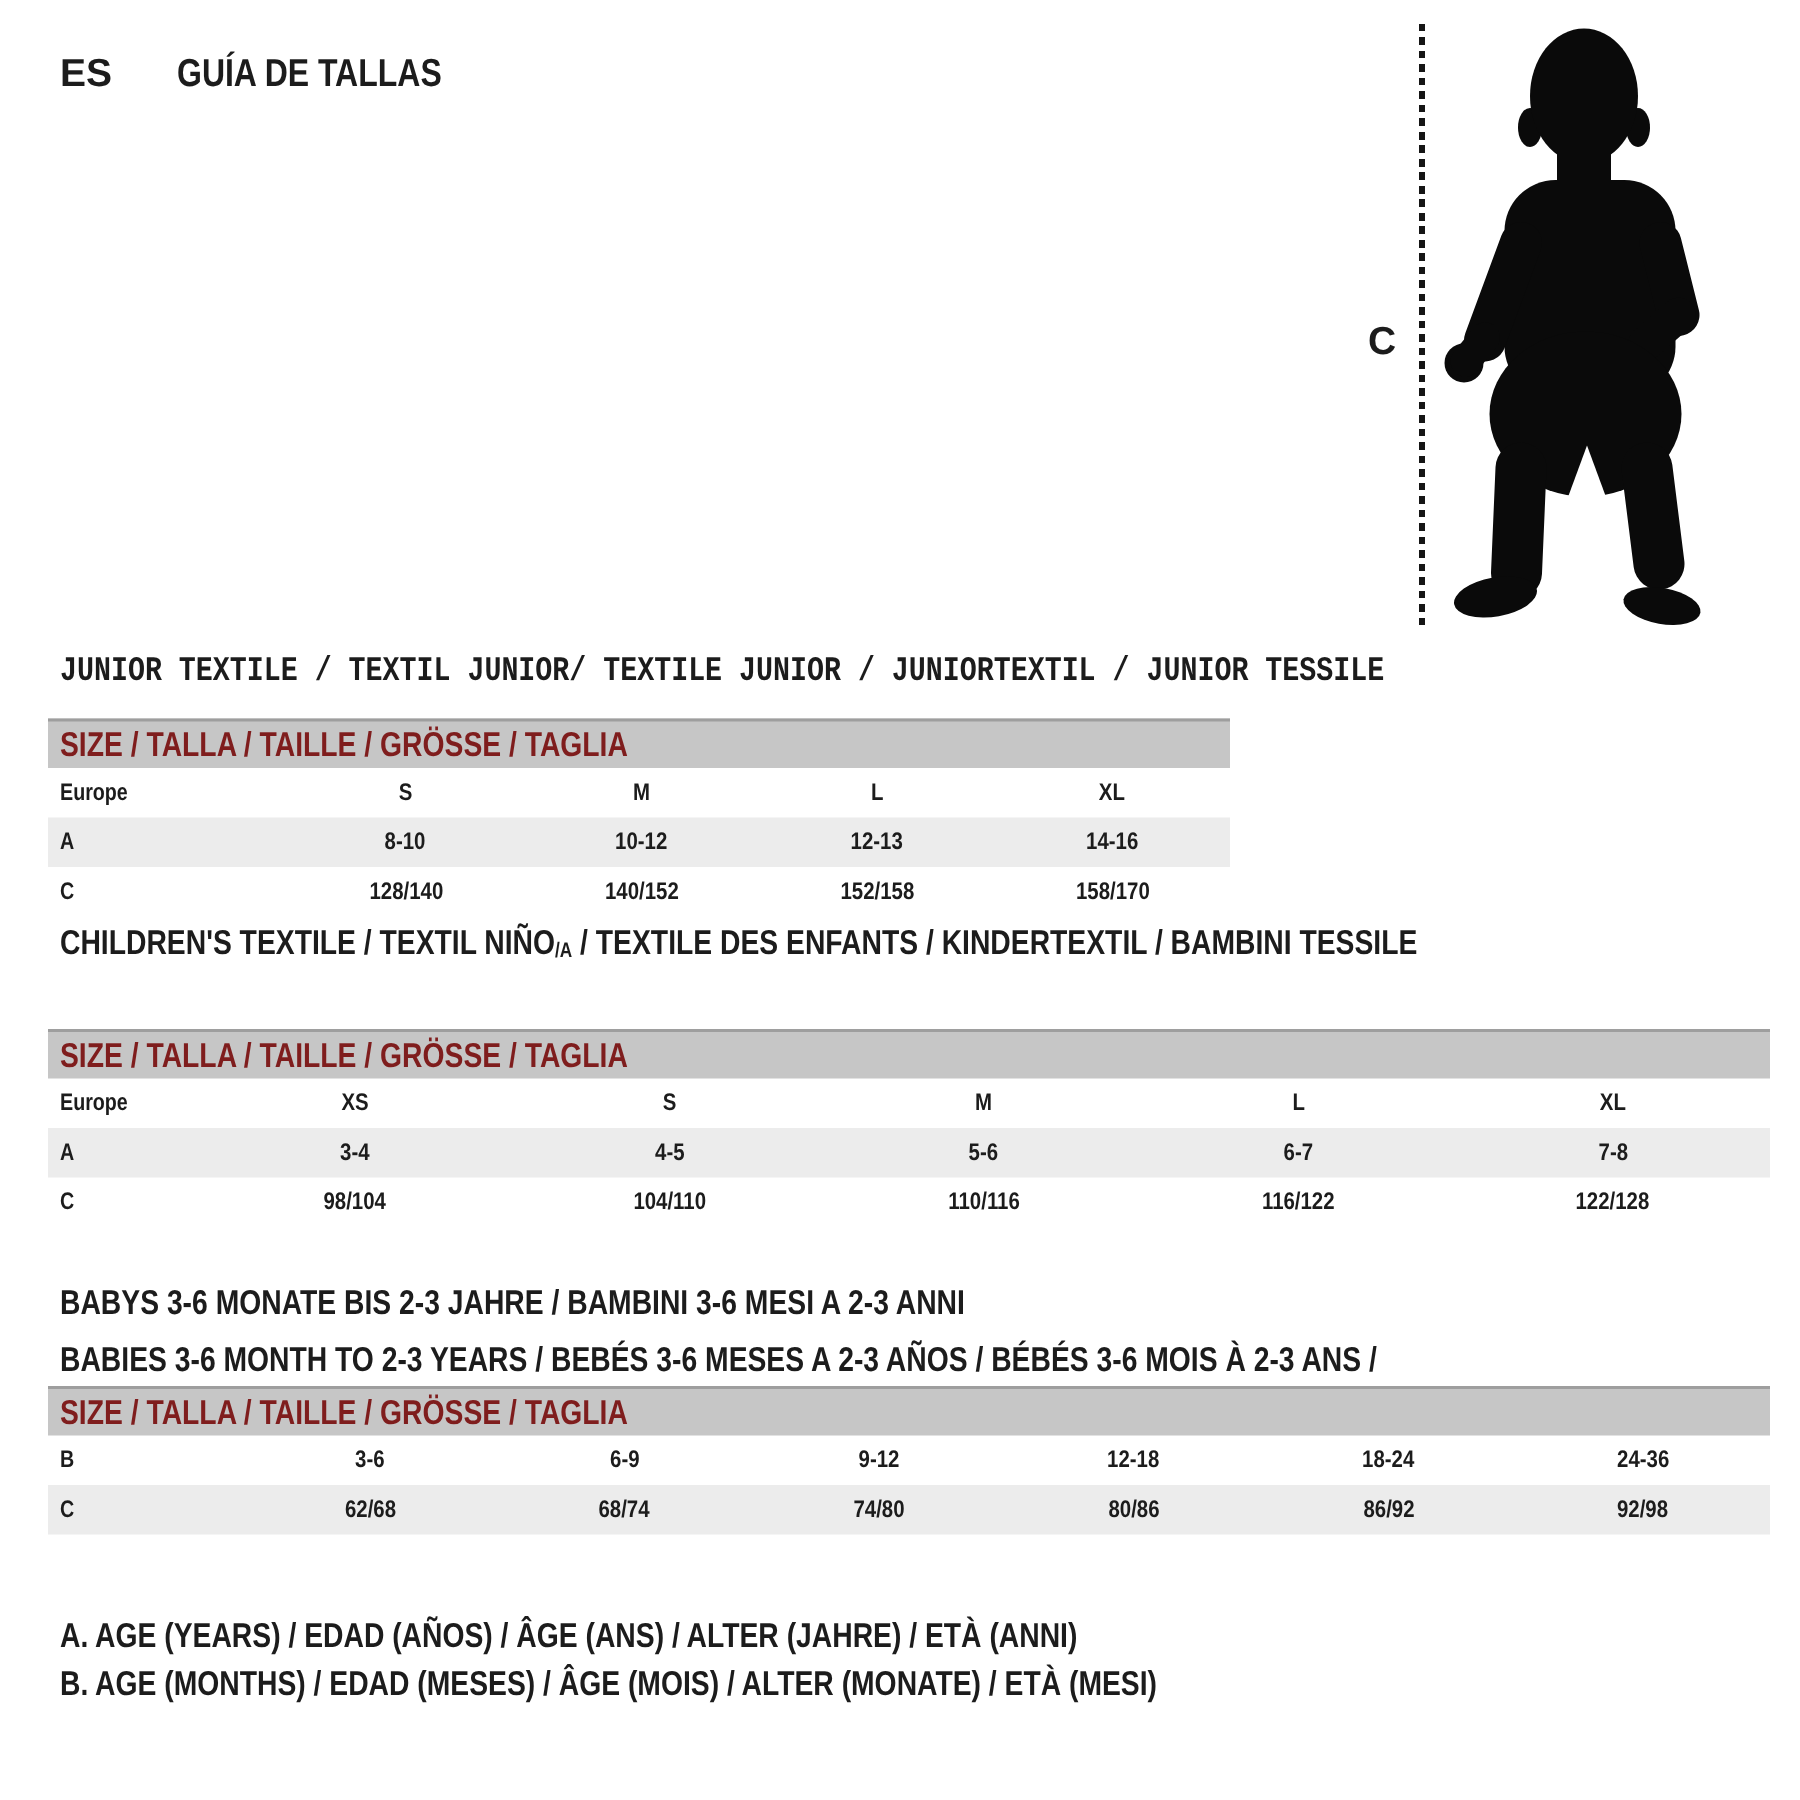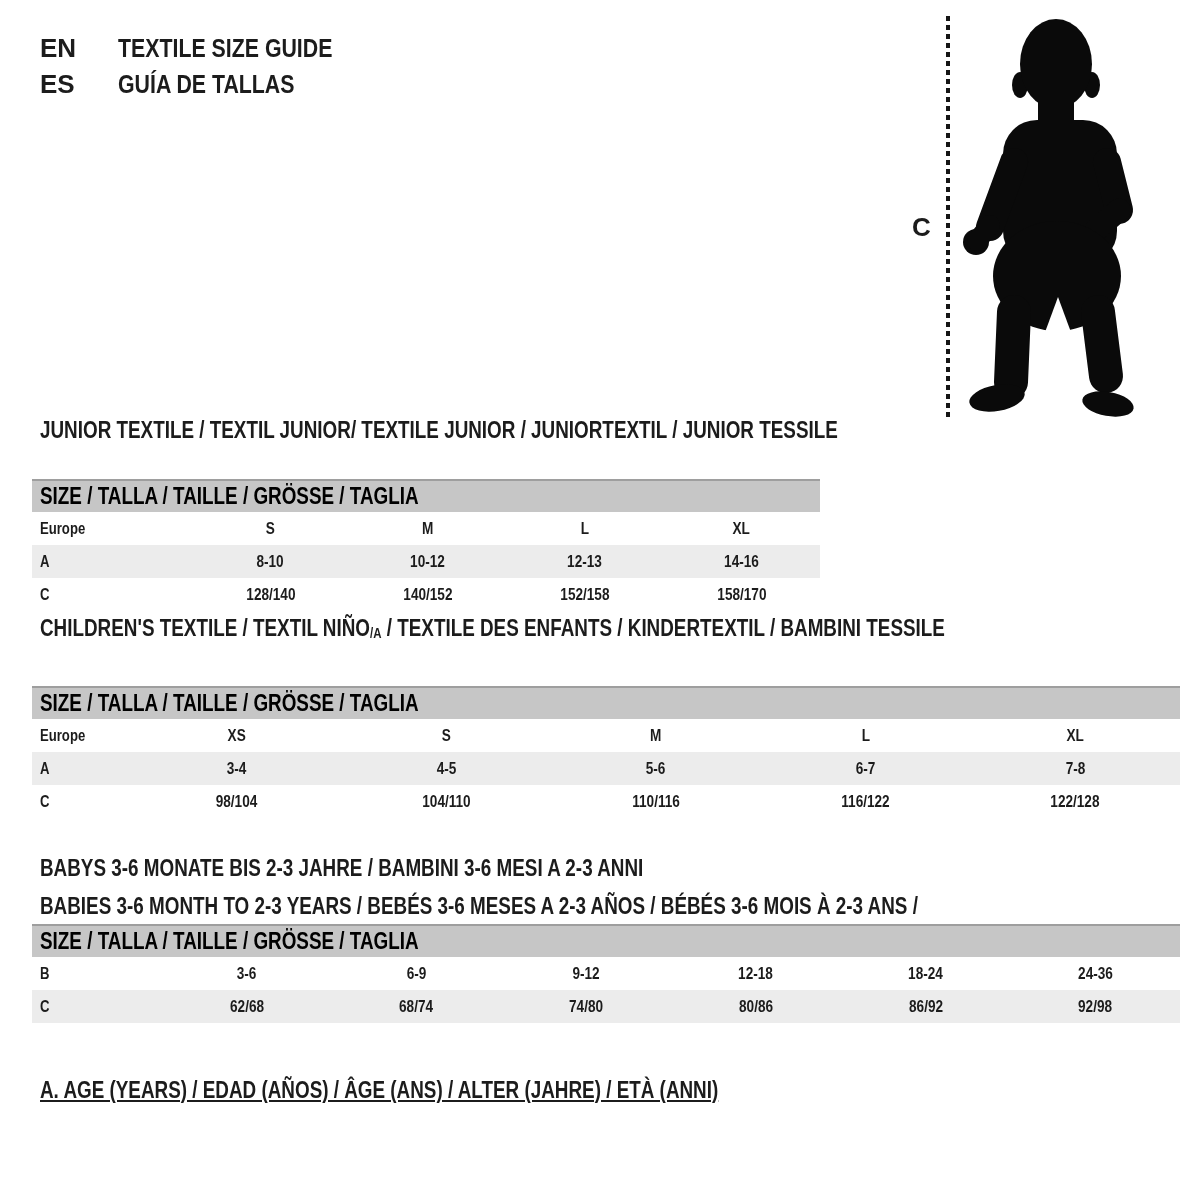--- a/index.html
+++ b/index.html
@@ -23,43 +23,39 @@
   .measure-label{position:absolute;left:912px;top:212px;font-size:26px;font-weight:bold;}
   .figure-svg{position:absolute;left:958px;top:14px;}
 
   
   .sec-title{position:absolute;left:40px;font-size:23px;font-weight:bold;line-height:26px;white-space:nowrap;}
   .tsub{font-size:14px;vertical-align:-2px;}
 
   
   .size-table{position:absolute;left:32px;}
   .band{height:33px;background:#c6c6c6;border-top:2px solid #9e9e9e;box-sizing:border-box;
-    display:flex;align-items:center;padding-left:8px;font-weight:bold;font-size:23px;color:#000000;}
+    display:flex;align-items:center;padding-left:8px;font-weight:bold;font-size:23px;color:#7f1d1d;}
   .trow{height:33px;display:flex;align-items:center;font-weight:bold;font-size:16px;}
   .trow.alt{background:#ececec;}
   .tlabel{padding-left:8px;box-sizing:border-box;}
   .w-jr .tlabel{width:160px;}
   .w-ch .tlabel{width:100px;}
   .w-bb .tlabel{width:130px;}
   .tcell{flex:1;text-align:center;}
 
   
-  .legend{position:absolute;left:40px;top:1074px;text-decoration:underline;}
+  .legend{position:absolute;left:40px;top:1074px;}
   .legend-line{height:32px;display:flex;align-items:center;font-weight:bold;font-size:23px;}
 </style>
 </head>
 <body>
 
 <div class="canvas">
 
   <div class="lang-block">
-    <div class="lang-row">
-      <span class="lang-code">EN</span>
-      <span class="lang-title cx">TEXTILE SIZE GUIDE</span>
-    </div>
     <div class="lang-row">
       <span class="lang-code">ES</span>
       <span class="lang-title cx">GUÍA DE TALLAS</span>
     </div>
   </div>
 
   <div class="measure-line"></div>
   <div class="measure-label">C</div>
   <svg class="figure-svg" width="178" height="412" viewBox="0 0 178 412" aria-hidden="true">
     <g fill="#0a0a0a">
@@ -75,21 +71,21 @@
       <line x1="161" y1="196" x2="139" y2="215" stroke="#0a0a0a" stroke-width="23" stroke-linecap="round"></line>
       <ellipse cx="99" cy="262" rx="64" ry="55"></ellipse>
       <polygon points="86,321 100,283 114,321" fill="#ffffff"></polygon>
       <line x1="56" y1="298" x2="53" y2="368" stroke="#0a0a0a" stroke-width="34" stroke-linecap="round"></line>
       <line x1="140" y1="298" x2="148" y2="362" stroke="#0a0a0a" stroke-width="34" stroke-linecap="round"></line>
       <ellipse cx="39" cy="384" rx="28" ry="13" transform="rotate(-10 39 384)"></ellipse>
       <ellipse cx="150" cy="390" rx="26" ry="12" transform="rotate(10 150 390)"></ellipse>
     </g>
   </svg>
 
-  <div class="sec-title" style="top:417px;">
+  <div class="sec-title" style="top:434px;font-family:Liberation Mono, monospace;">
     <span class="cx">JUNIOR TEXTILE / TEXTIL JUNIOR/ TEXTILE JUNIOR / JUNIORTEXTIL / JUNIOR TESSILE</span>
   </div>
   <div class="size-table w-jr" style="top:479px;width:788px;">
     <div class="band">
       <span class="cx">SIZE / TALLA / TAILLE / GRÖSSE / TAGLIA</span>
     </div>
     <div class="trow">
       <div class="tlabel"><span class="cx">Europe</span></div>
       <div class="tcell"><span class="cxc">S</span></div>
       <div class="tcell"><span class="cxc">M</span></div>
@@ -172,15 +168,18 @@
       <div class="tcell"><span class="cxc">80/86</span></div>
       <div class="tcell"><span class="cxc">86/92</span></div>
       <div class="tcell"><span class="cxc">92/98</span></div>
     </div>
   </div>
 
   <div class="legend">
     <div class="legend-line">
         <span class="cx">A. AGE (YEARS) / EDAD (AÑOS) / ÂGE (ANS) / ALTER (JAHRE) / ETÀ (ANNI)</span>
       </div>
+    <div class="legend-line">
+        <span class="cx">B. AGE (MONTHS) / EDAD (MESES) / ÂGE (MOIS) / ALTER (MONATE) / ETÀ (MESI)</span>
+      </div>
   </div>
 
 </div>
 
 </body></html>

